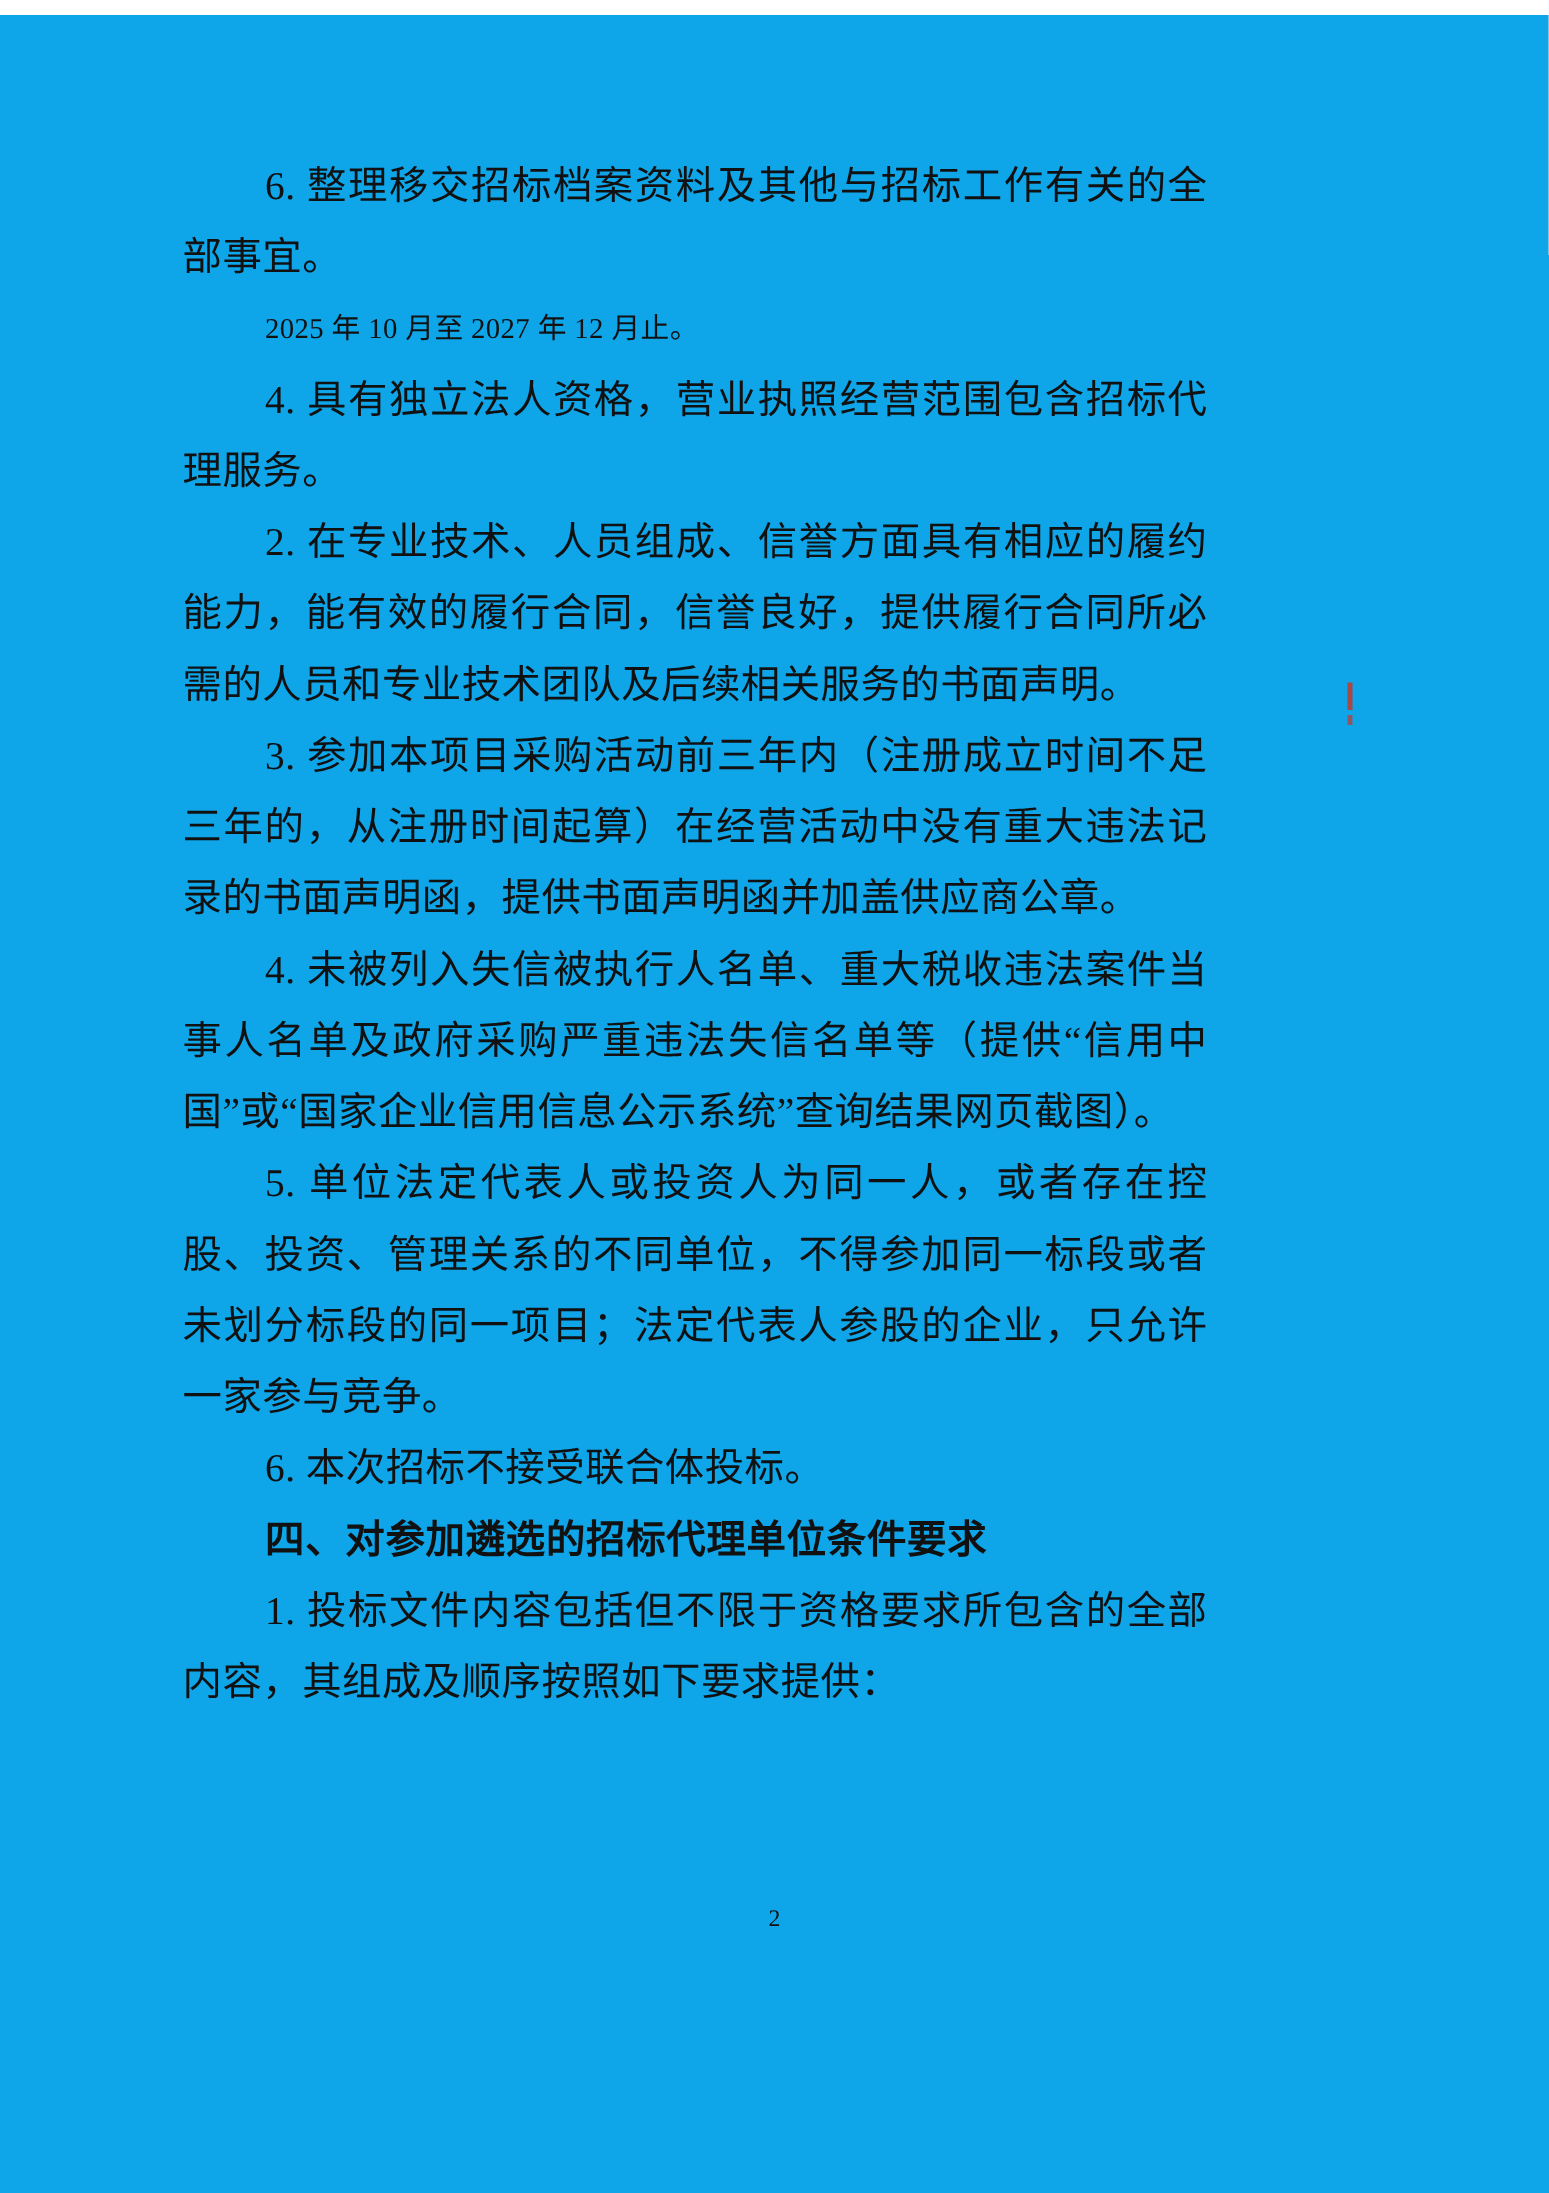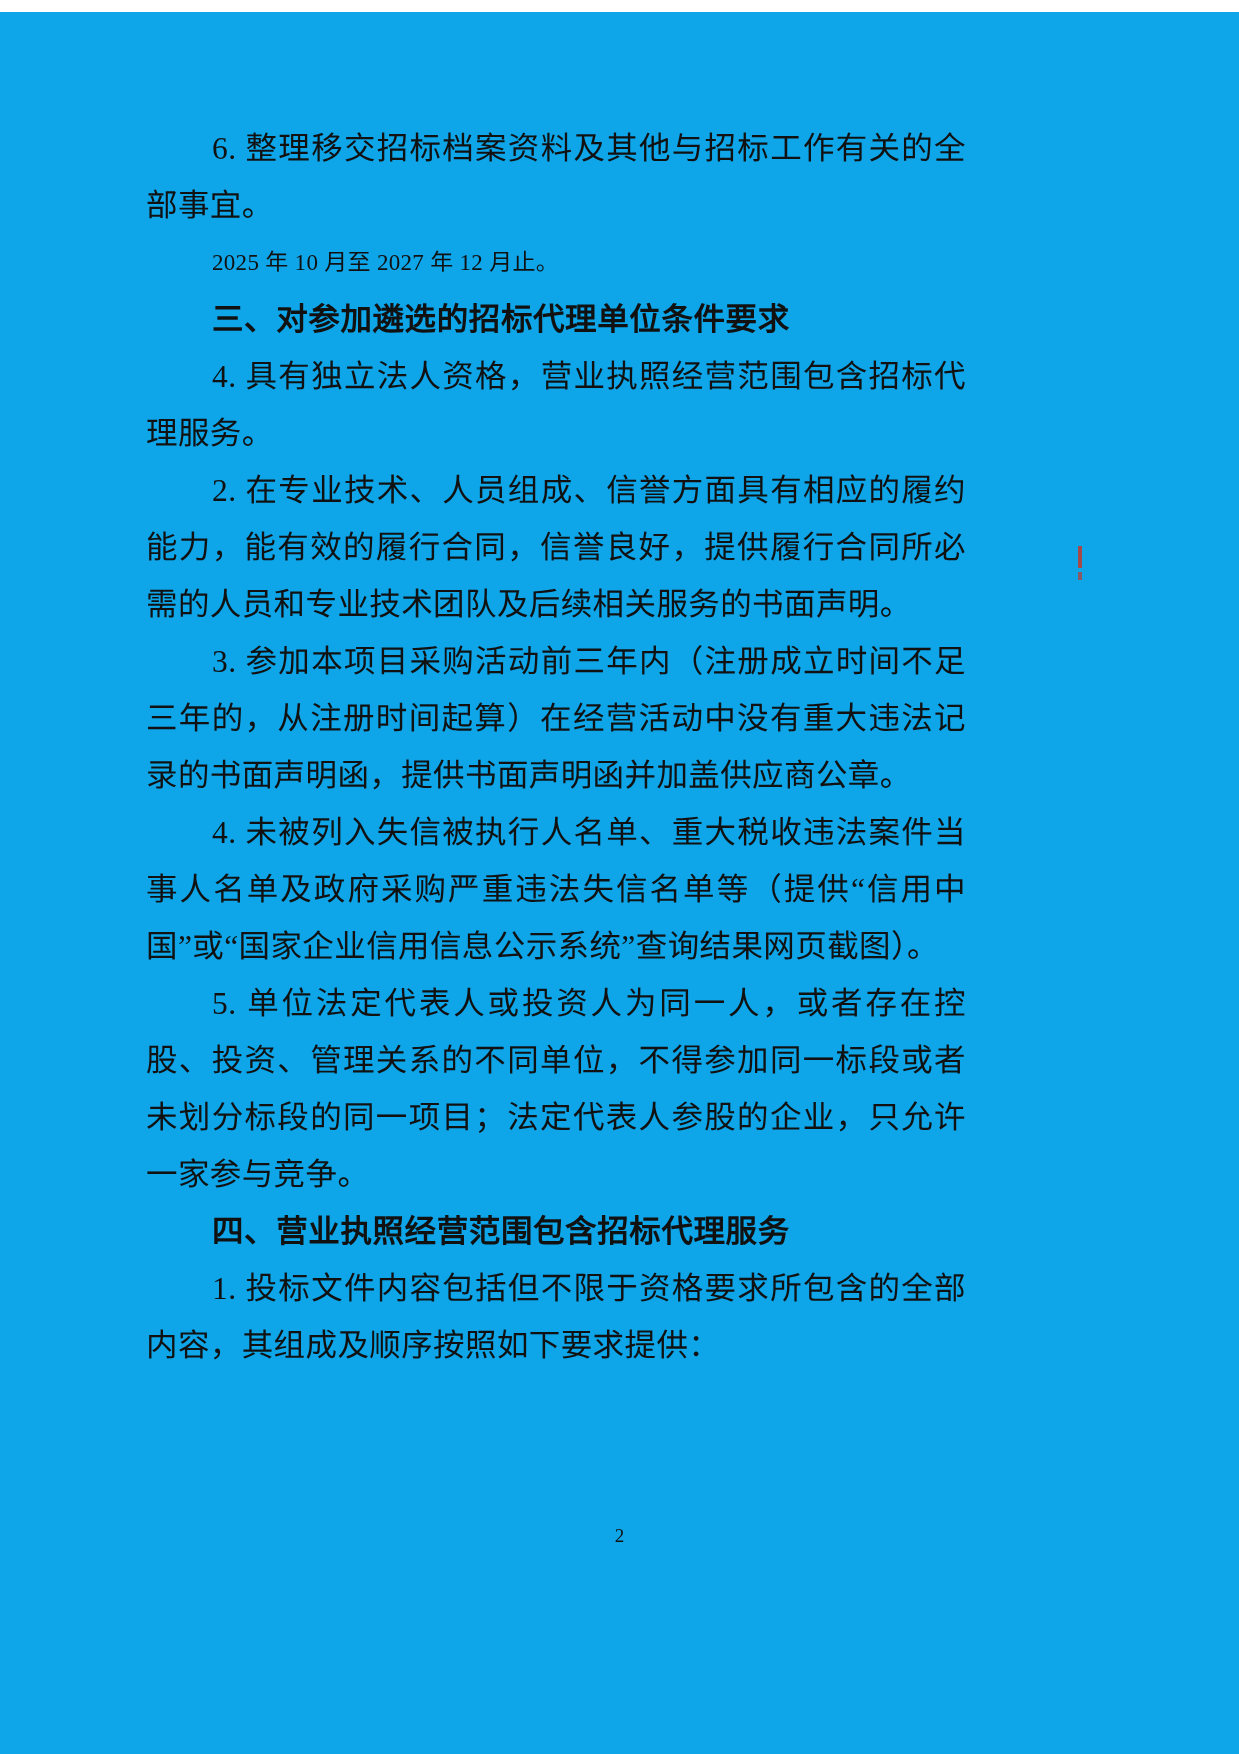--- a/index.html
+++ b/index.html
@@ -101,35 +101,35 @@
 
 <div class="page">
 
   <div class="content">
 
     <p class="para indent">6. 整理移交招标档案资料及其他与招标工作有关的全部事宜。</p>
 
 
     <p class="para indent date-line">2025 年 10 月至 2027 年 12 月止。</p>
 
-    <p class="heading">三、对参加遴选的招标代理单位条件要求</p>
 
     <p class="para indent">4. 具有独立法人资格，营业执照经营范围包含招标代理服务。</p>
 
     <p class="para indent">2. 在专业技术、人员组成、信誉方面具有相应的履约能力，能有效的履行合同，信誉良好，提供履行合同所必需的人员和专业技术团队及后续相关服务的书面声明。</p>
 
     <p class="para indent">3. 参加本项目采购活动前三年内（注册成立时间不足三年的，从注册时间起算）在经营活动中没有重大违法记录的书面声明函，提供书面声明函并加盖供应商公章。</p>
 
     <p class="para indent">4. 未被列入失信被执行人名单、重大税收违法案件当事人名单及政府采购严重违法失信名单等（提供“信用中国”或“国家企业信用信息公示系统”查询结果网页截图）。</p>
 
     <p class="para indent">5. 单位法定代表人或投资人为同一人，或者存在控股、投资、管理关系的不同单位，不得参加同一标段或者未划分标段的同一项目；法定代表人参股的企业，只允许一家参与竞争。</p>
 
+    <p class="para indent">6. 本次招标不接受联合体投标。</p>
 
 
-    <p class="heading">四、营业执照经营范围包含招标代理服务</p>
+    <p class="heading">四、对参加遴选的招标代理单位条件要求</p>
 
     <p class="para indent">1. 投标文件内容包括但不限于资格要求所包含的全部内容，其组成及顺序按照如下要求提供：</p>
 
   </div>
 
   <div class="margin-mark"></div>
   <div class="margin-mark2"></div>
 
   <div class="page-number">2</div>
 

